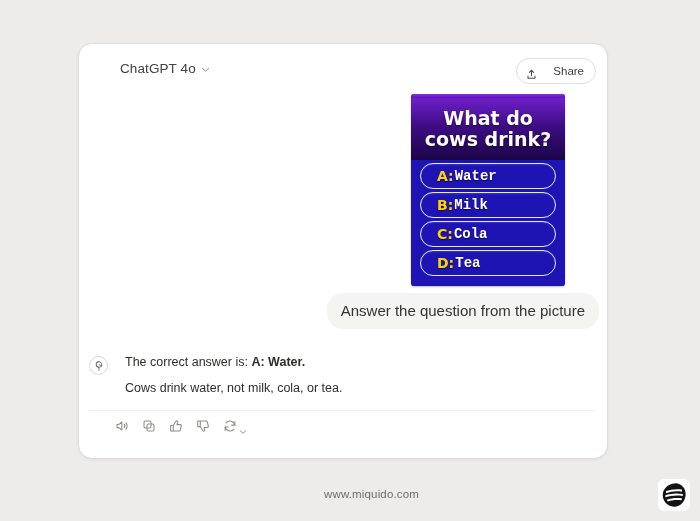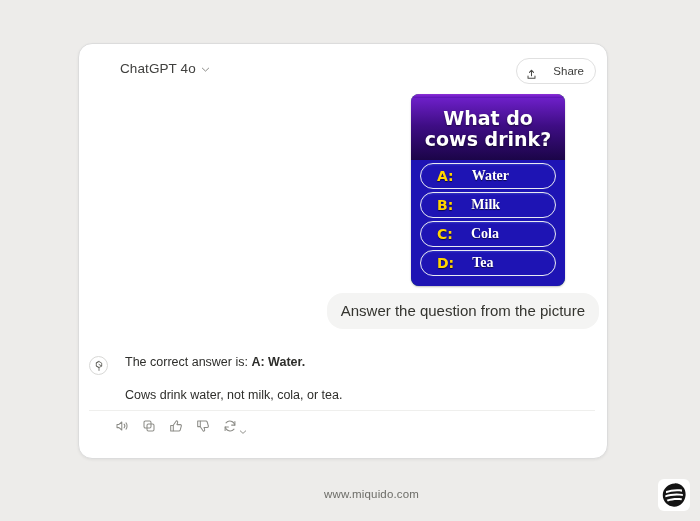--- a/index.html
+++ b/index.html
@@ -80,21 +80,21 @@
   }
   .share-icon { width: 11px; height: 11px; display: block; }
 
   
   .quiz-image {
     position: absolute;
     left: 332px;
     top: 50px;
     width: 154px;
     height: 192px;
-    border-radius: 8px;
+    border-radius: 3px;
     overflow: hidden;
     background: #15803d;
     box-shadow: 0 1px 2px rgba(0,0,0,0.25);
   }
   .quiz-top-strip {
     position: absolute;
     left: 0; top: 0;
     width: 100%;
     height: 5px;
     background: linear-gradient(to bottom, #8c2fd6 0%, #6a19c4 60%, #4a0f96 100%);
@@ -146,25 +146,25 @@
     box-shadow: inset 0 1px 2px rgba(120,150,255,0.25);
   }
   .quiz-answer-letter {
     font-family: "DejaVu Sans", sans-serif;
     font-weight: bold;
     font-size: 14px;
     color: #ffd400;
     text-shadow: 0 1px 1px rgba(0,0,0,0.6);
   }
   .quiz-answer-text {
-    font-family: Liberation Serif, serif;
+    font-family: Liberation Mono, monospace;
     font-weight: bold;
     font-size: 14px;
     color: #ffffff;
-    margin-left: 18px;
+    margin-left: 1px;
     text-shadow: 0 1px 1px rgba(0,0,0,0.6);
   }
 
   
   .user-bubble {
     position: absolute;
     right: 8px;
     top: 249px;
     max-width: 310px;
     background: #f4f4f3;
@@ -202,21 +202,21 @@
   }
   .assistant-avatar svg { display: block; }
   .assistant-text {
     margin-left: 36px;
   }
   .assistant-line {
     font-size: 12.5px;
     color: #2e2e2b;
     line-height: 1.4;
   }
-  .assistant-line.first { margin-bottom: 15px; }
+  .assistant-line.first { margin-bottom: 8px; }
   .assistant-line b { font-weight: bold; }
 
   
   .assistant-divider {
     position: absolute;
     left: 10px;
     right: 12px;
     top: 366px;
     height: 1px;
     background: #efefed;

